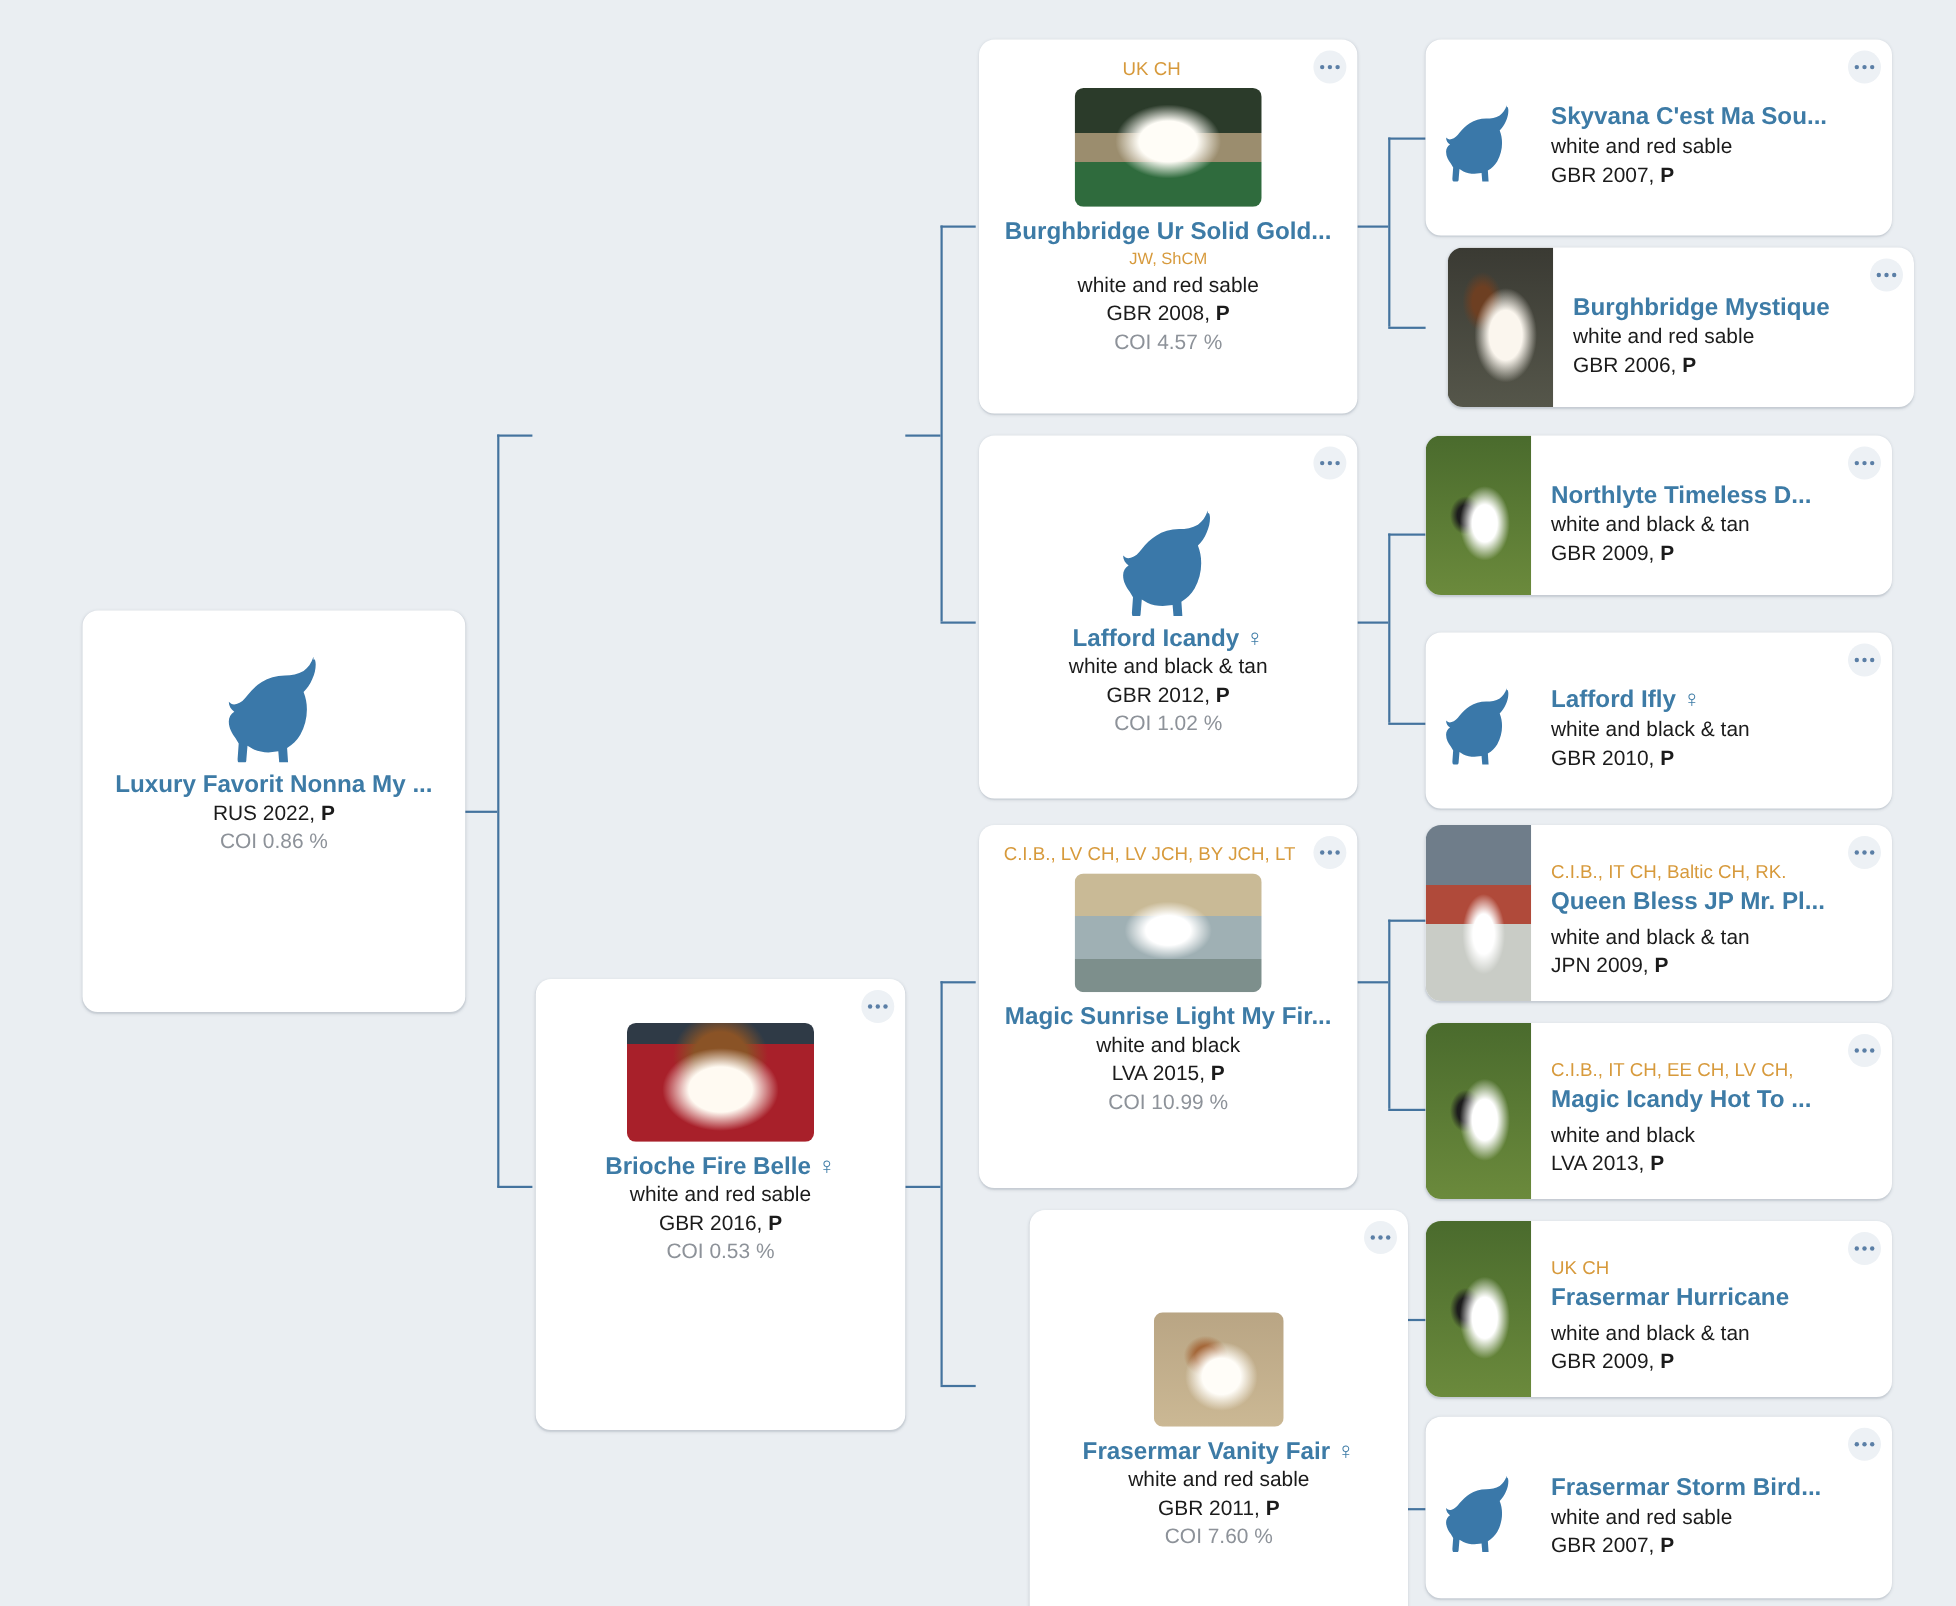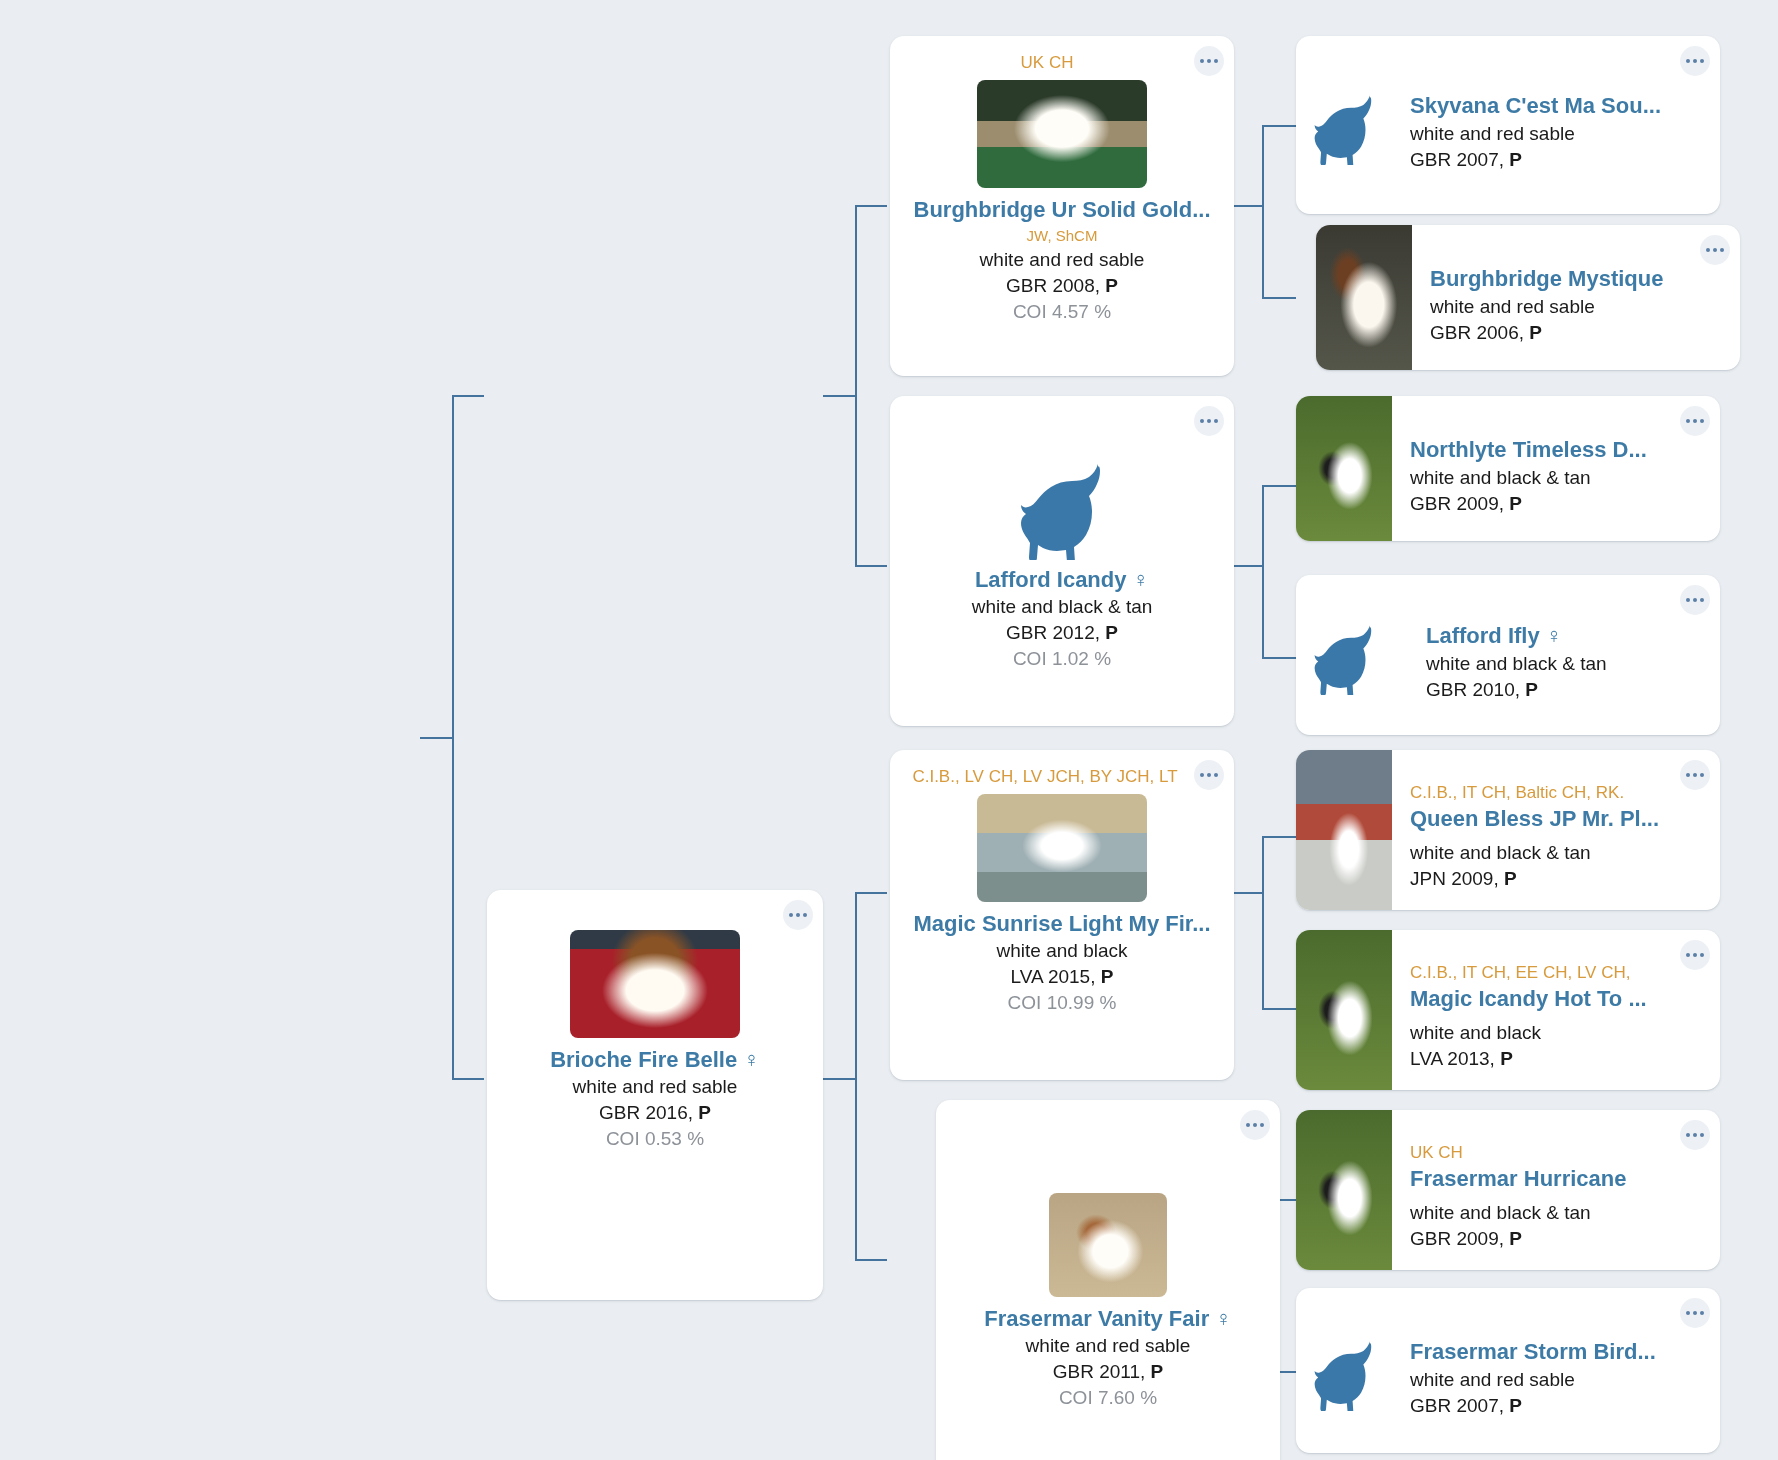--- a/index.html
+++ b/index.html
@@ -129,20 +129,30 @@
   <div class="line h" style="left:1234px; top:892px; width:28px;"></div>
   <div class="line v" style="left:1262px; top:836px; height:172px;"></div>
   <div class="line h" style="left:1262px; top:836px; width:34px;"></div>
   <div class="line h" style="left:1262px; top:1008px; width:34px;"></div>
 
   <div class="line h" style="left:1234px; top:1259px; width:28px;"></div>
   <div class="line v" style="left:1262px; top:1199px; height:172px;"></div>
   <div class="line h" style="left:1262px; top:1199px; width:34px;"></div>
   <div class="line h" style="left:1262px; top:1371px; width:34px;"></div>
 
+  <div class="card v" style="left:75px; top:555px; height:365px; width:348px;">
+    <div class="silo">
+      <svg class="dogicon" viewBox="0 0 120 110" width="120" height="110" aria-hidden="true">
+        <path fill="#3a78a9" d="M96 14c-2 6-5 10-9 13-5 3-11 4-17 4-8 0-15 2-21 6-5 3-9 7-13 12-3 4-6 7-10 8-3 1-5 0-7-2 0 4 2 7 5 9-3 2-5 5-5 9 0 6 3 11 6 15l3 5-1 14c0 3 1 5 4 5s4-2 4-5l1-12 5 3c4 2 9 3 14 3l9-1 1 12c0 3 2 5 4 5 3 0 4-2 4-5l-1-15c5-3 9-7 12-12 4-7 6-15 6-23 0-6-1-11-3-16 3-3 6-7 8-12 2-4 3-9 3-13 0-3-1-6-2-4z"></path>
+      </svg>
+    </div>
+    <div class="name"><span>Luxury Favorit Nonna My ...</span></div>
+    <div class="meta"><span>RUS 2022, </span><b>P</b></div>
+    <div class="coi">COI 0.86 %</div>
+  </div>
 
 
   <div class="card v" style="left:487px; top:890px; width:336px; height:410px;">
     <div class="dots">
         <i></i>
         <i></i>
         <i></i>
       </div>
     <div class="titles"></div>
     <div class="photo" style="margin-top:24px;">
@@ -262,21 +272,21 @@
     <div class="photo">
         <div class="ph lawn"></div>
       </div>
     <div class="body">
       <div class="name"><span>Northlyte Timeless D...</span></div>
       <div class="meta">white and black &amp; tan</div>
       <div class="meta"><span>GBR 2009, </span><b>P</b></div>
     </div>
   </div>
 
-  <div class="card h2" style="left:1296px; top:575px; width:424px; height:160px;gap:16px;">
+  <div class="card h2" style="left:1296px; top:575px; width:424px; height:160px;">
     <div class="dots">
         <i></i>
         <i></i>
         <i></i>
       </div>
     <div class="silo">
       <svg class="dogicon" viewBox="0 0 120 110" width="86" height="80" aria-hidden="true">
         <path fill="#3a78a9" d="M96 14c-2 6-5 10-9 13-5 3-11 4-17 4-8 0-15 2-21 6-5 3-9 7-13 12-3 4-6 7-10 8-3 1-5 0-7-2 0 4 2 7 5 9-3 2-5 5-5 9 0 6 3 11 6 15l3 5-1 14c0 3 1 5 4 5s4-2 4-5l1-12 5 3c4 2 9 3 14 3l9-1 1 12c0 3 2 5 4 5 3 0 4-2 4-5l-1-15c5-3 9-7 12-12 4-7 6-15 6-23 0-6-1-11-3-16 3-3 6-7 8-12 2-4 3-9 3-13 0-3-1-6-2-4z"></path>
       </svg>
     </div>

